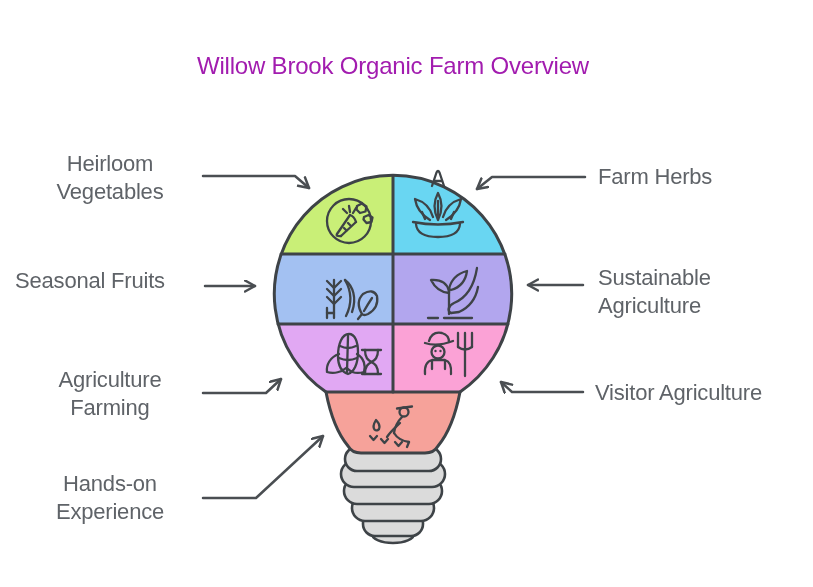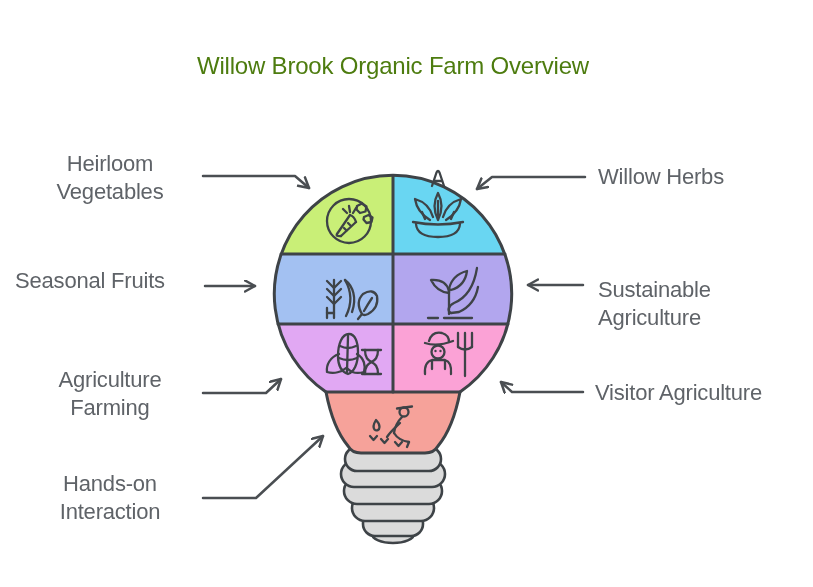--- a/index.html
+++ b/index.html
@@ -4,52 +4,52 @@
 <style>
   html,body{margin:0;padding:0}
   body{
     width:813px;height:587px;position:relative;overflow:hidden;
     background:#ffffff;
     font-family:"Liberation Sans", sans-serif;
   }
   #title{
     position:absolute;top:52px;left:193px;width:400px;
     text-align:center;font-size:24px;letter-spacing:-0.2px;
-    color:#4d7c0f;
+    color:#a21caf;
   }
   .label{
     position:absolute;font-size:22px;line-height:28px;
     letter-spacing:-0.2px;color:#5f6368;
   }
   .ra{text-align:center}
   #lbl-heirloom   {top:150px;right:623px;width:160px}
   #lbl-seasonal   {top:267px;right:623px;width:200px}
   #lbl-regen      {top:366px;right:623px;width:160px}
   #lbl-hands      {top:470px;right:623px;width:160px}
   #lbl-fresh      {top:163px;left:598px;width:200px}
-  #lbl-sustain    {top:276px;left:598px;width:150px}
+  #lbl-sustain    {top:264px;left:598px;width:150px}
   #lbl-visitor    {top:379px;left:595px;width:210px}
   svg#diagram{position:absolute;left:0;top:0}
   .ln{fill:none;stroke-linecap:round;stroke-linejoin:round}
   .w3{stroke-width:3}
   .w26{stroke-width:2.6}
   .w25{stroke-width:2.5}
   .icon{stroke-width:2.3}
   .icon path,.icon circle,.icon ellipse{fill:none;stroke-linecap:round;stroke-linejoin:round}
 </style>
 </head>
 <body>
 
 <div id="title">Willow Brook Organic Farm Overview</div>
 
 <div id="lbl-heirloom" class="label ra">Heirloom Vegetables</div>
 <div id="lbl-seasonal" class="label ra">Seasonal Fruits</div>
 <div id="lbl-regen" class="label ra">Agriculture Farming</div>
-<div id="lbl-hands" class="label ra">Hands-on Interaction</div>
-<div id="lbl-fresh" class="label">Willow Herbs</div>
+<div id="lbl-hands" class="label ra">Hands-on Experience</div>
+<div id="lbl-fresh" class="label">Farm Herbs</div>
 <div id="lbl-sustain" class="label">Sustainable Agriculture</div>
 <div id="lbl-visitor" class="label">Visitor Agriculture</div>
 
 <svg id="diagram" width="813" height="587" viewBox="0 0 813 587">
   <defs>
     <clipPath id="bulbClip">
         <circle cx="393" cy="294" r="119"></circle>
       </clipPath>
     <marker id="ah" markerUnits="userSpaceOnUse" markerWidth="16" markerHeight="16" refX="11" refY="6.5" orient="auto">
       <path d="M1 1 L11 6.5 L1 12" fill="none" stroke-width="2.5" stroke-linecap="round" stroke-linejoin="round" stroke="#4a4e52"></path>

